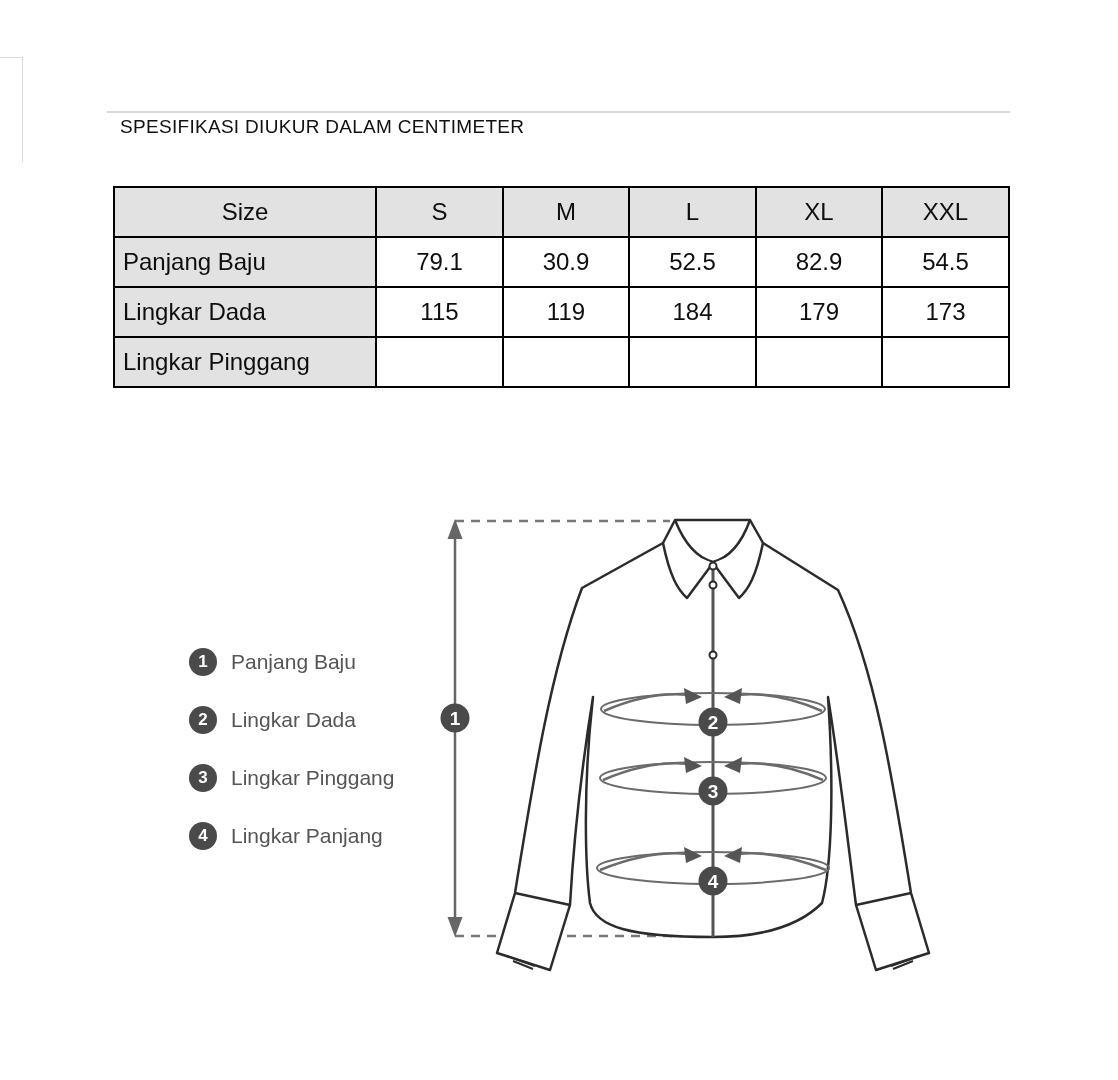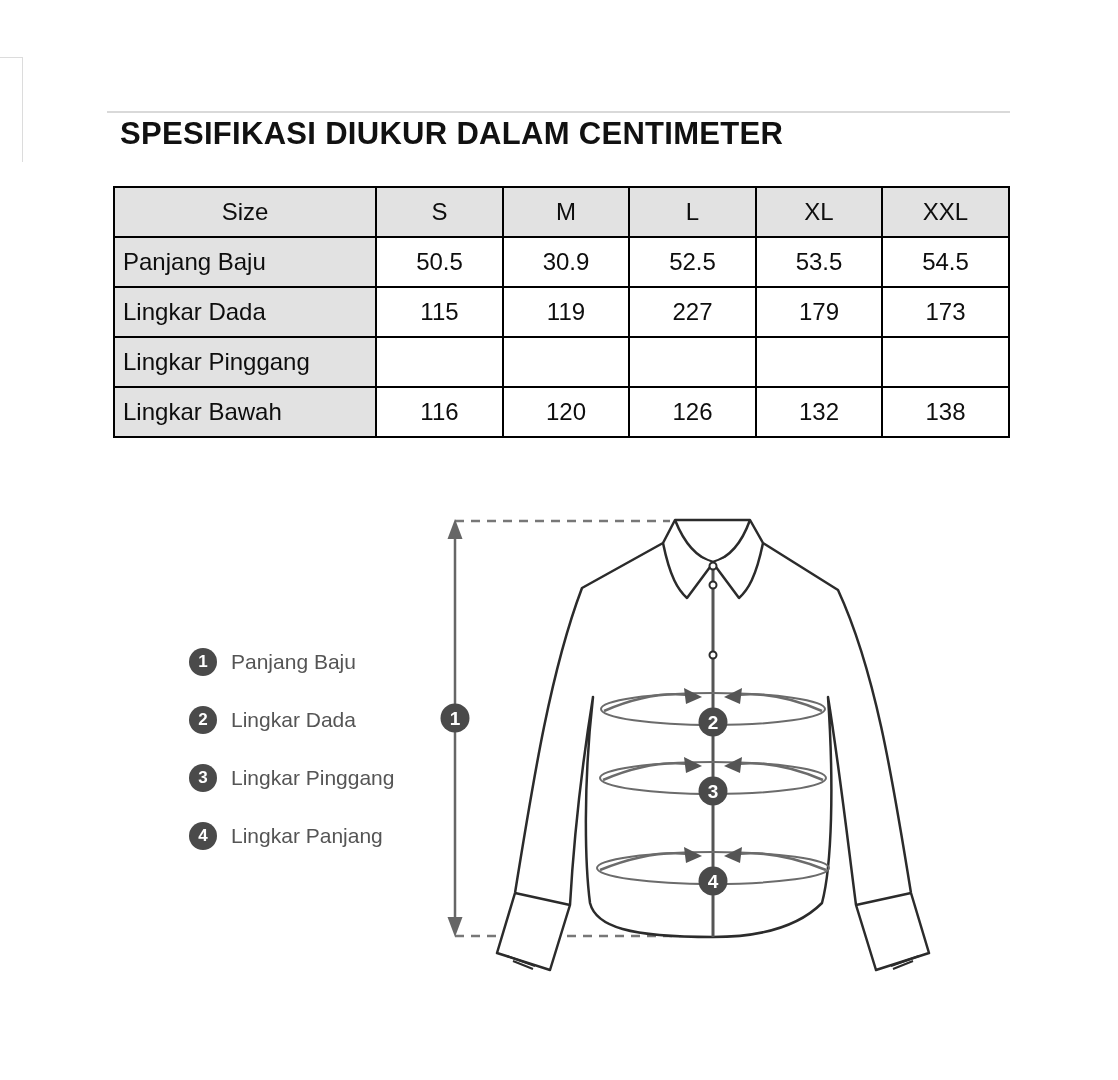--- a/index.html
+++ b/index.html
@@ -4,21 +4,21 @@
 <style>
   html,body{margin:0;padding:0;}
   body{
     width:1118px;height:1080px;position:relative;background:#ffffff;
     font-family:"Liberation Sans","DejaVu Sans",sans-serif;overflow:hidden;
   }
   .corner-h{position:absolute;left:0;top:57px;width:22px;height:1px;background:#dcdcdc;}
   .corner-v{position:absolute;left:22px;top:57px;width:1px;height:105px;background:#dcdcdc;}
   .top-rule{position:absolute;left:107px;top:111px;width:903px;height:2px;background:#d9d9d9;}
   .page-title{
-    position:absolute;left:120px;top:116px;font-size:31px;font-weight:bold;
+    position:absolute;left:120px;top:116px;font-size:19px;font-weight:normal;
     color:#111;letter-spacing:.3px;white-space:nowrap;
   }
   table.size-table{
     position:absolute;left:113px;top:186px;border-collapse:collapse;
     table-layout:fixed;font-size:24px;color:#0e0e0e;
   }
   .size-table th,.size-table td{
     border:2px solid #000;height:50px;box-sizing:border-box;padding:0;
     font-weight:normal;overflow:hidden;white-space:nowrap;
   }
@@ -58,49 +58,41 @@
       <tr>
     <th class="hdr">Size</th>
     <th class="hdr">S</th>
     <th class="hdr">M</th>
     <th class="hdr">L</th>
     <th class="hdr">XL</th>
     <th class="hdr">XXL</th>
   </tr>
   <tr>
     <td class="lab">Panjang Baju</td>
-    <td class="val">50.5</td>
+    <td class="val">79.1</td>
     <td class="val">30.9</td>
     <td class="val">52.5</td>
-    <td class="val">53.5</td>
+    <td class="val">82.9</td>
     <td class="val">54.5</td>
   </tr>
   <tr>
     <td class="lab">Lingkar Dada</td>
     <td class="val">115</td>
     <td class="val">119</td>
-    <td class="val">227</td>
+    <td class="val">184</td>
     <td class="val">179</td>
     <td class="val">173</td>
   </tr>
   <tr>
     <td class="lab">Lingkar Pinggang</td>
     <td class="val"></td>
     <td class="val"></td>
     <td class="val"></td>
     <td class="val"></td>
     <td class="val"></td>
-  </tr>
-  <tr>
-    <td class="lab">Lingkar Bawah</td>
-    <td class="val">116</td>
-    <td class="val">120</td>
-    <td class="val">126</td>
-    <td class="val">132</td>
-    <td class="val">138</td>
   </tr>
 </tbody>
   </table>
 
 <div class="legend">
   <div class="legend-item">
     <div class="badge">1</div>
     <div class="legend-label">Panjang Baju</div>
   </div>
   <div class="legend-item">

